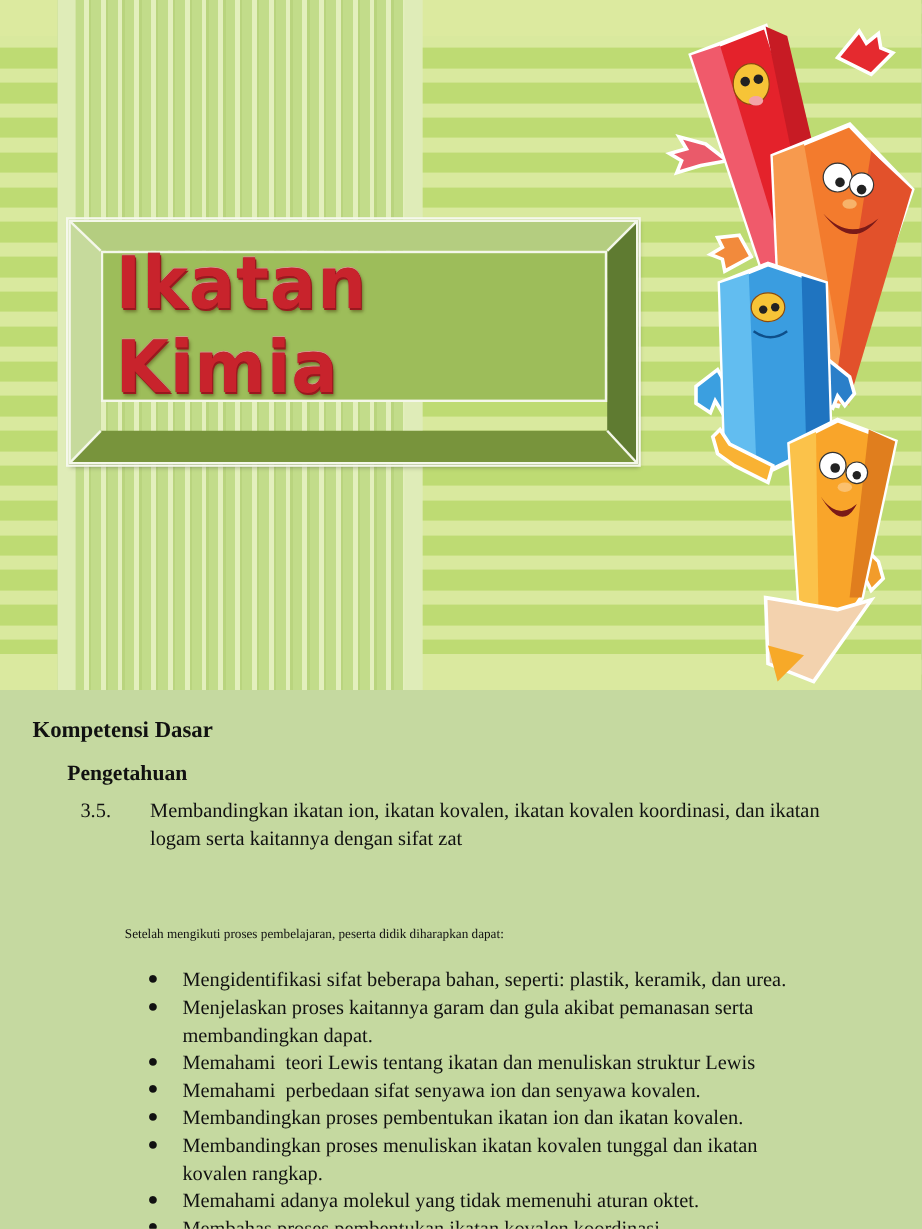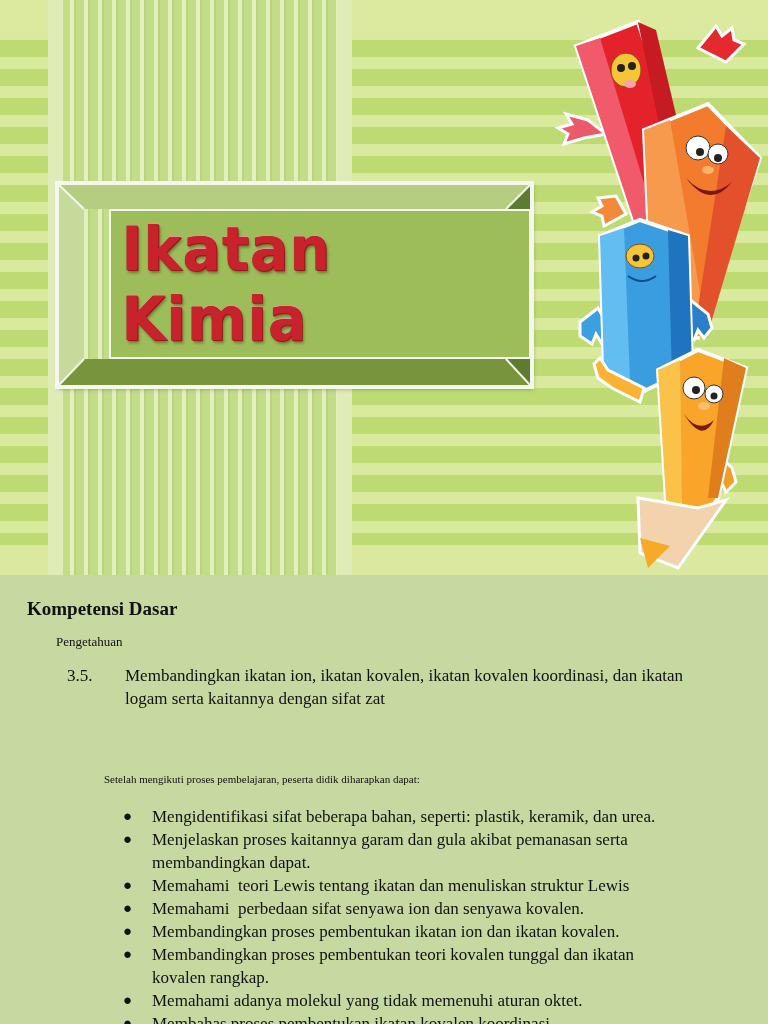--- a/index.html
+++ b/index.html
@@ -36,44 +36,44 @@
   .vpanel .edge-r { position:absolute; right:0; top:0; width:15px; height:100%; background:#dfecb8; }
 
   
   .title-box {
     position:absolute; left:57px; top:183px; width:475px; height:204px;
     box-shadow: 1px 2px 4px rgba(0,0,0,0.35);
     outline:2px solid #f5f8ec;
   }
   .bevel { position:absolute; left:0; top:0; width:475px; height:204px; }
   .title-face {
-    position:absolute; left:27px; top:26px; width:422px; height:150px;
+    position:absolute; left:27px; top:26px; width:422px; height:126px;
     background:#9dbd5a;
     border:2px solid #f4f7ea;
-    display:flex; align-items:center; justify-content:center;margin-left:25px;
+    display:flex; align-items:center; justify-content:center;
   }
   .title-text {
     font-family:"DejaVu Sans", "Liberation Sans", sans-serif;
     font-size:60px; font-weight:bold; letter-spacing:1px;
     color:#c8232c;
     text-shadow:
       0 0 1px #7a1418,
       1px 1px 0 #9c1a20,
       2px 3px 3px rgba(60,40,0,0.45),
       0 -1px 0 #e8a7a0;
     transform:scaleX(0.95);
   }
 
   
   .pencils { position:absolute; left:548px; top:8px; width:220px; height:570px; }
 
   
   .content { position:absolute; left:0; top:575px; width:768px; height:449px; background:#c5d9a0; }
   .h-kd { position:absolute; left:27px; top:23px; font-size:19px; font-weight:bold; }
-  .h-peng { position:absolute; left:56px; top:59px; font-size:13px; font-weight:normal; }
+  .h-peng { position:absolute; left:56px; top:59px; font-size:18px; font-weight:bold; }
   .kd-item { position:absolute; left:67px; top:89px; width:690px; font-size:17px; line-height:23px; }
   .kd-num { position:absolute; left:0; top:0; }
   .kd-text { position:absolute; left:38px; top:0; width:650px;margin-left:20px; }
   .h-tujuan { position:absolute; left:105px; top:168px; font-size:17px; font-weight:bold; }
   .intro { position:absolute; left:104px; top:198px; font-size:11px; }
   .bullets { position:absolute; left:120px; top:230px; width:640px; list-style:none; font-size:17px; line-height:23px; }
   .bullets li { position:relative; padding-left:32px; }
   .bullets li .dot { position:absolute; left:3px; top:0; font-size:15px; }
 </style>
 </head>
@@ -193,21 +193,21 @@
     <li>
         <span class="dot">●</span>
         <div style="white-space:pre">Memahami  perbedaan sifat senyawa ion dan senyawa kovalen.</div>
       </li>
     <li>
         <span class="dot">●</span>
         <div>Membandingkan proses pembentukan ikatan ion dan ikatan kovalen.</div>
       </li>
     <li>
         <span class="dot">●</span>
-        <div>Membandingkan proses pembentukan teori kovalen tunggal dan ikatan</div>
+        <div>Membandingkan proses menuliskan ikatan kovalen tunggal dan ikatan</div>
         <div>kovalen rangkap.</div>
       </li>
     <li>
         <span class="dot">●</span>
         <div>Memahami adanya molekul yang tidak memenuhi aturan oktet.</div>
       </li>
     <li>
         <span class="dot">●</span>
         <div>Membahas proses pembentukan ikatan kovalen koordinasi.</div>
       </li>

